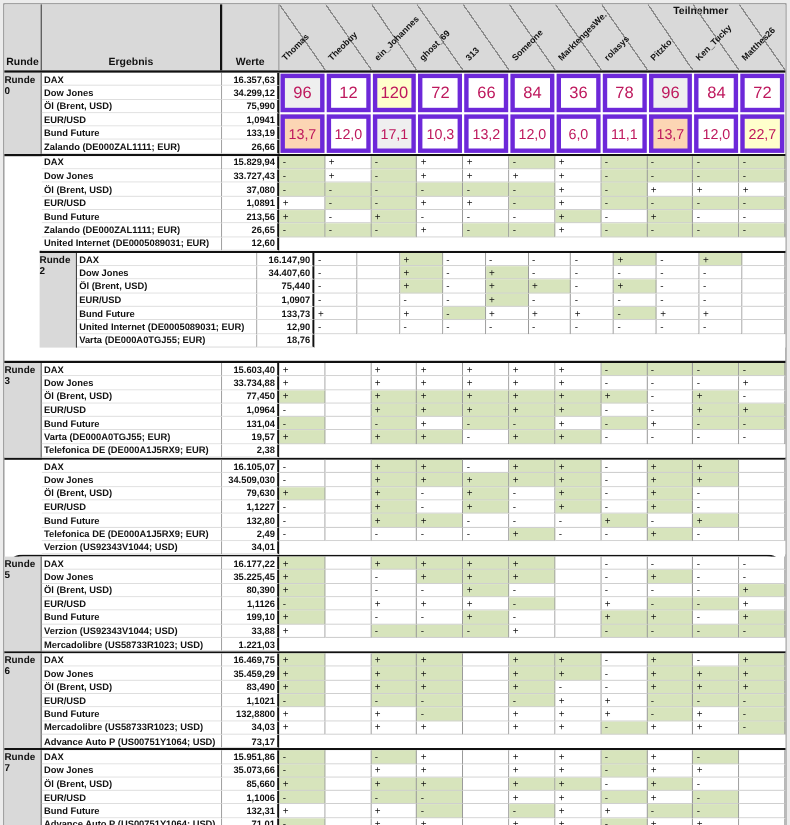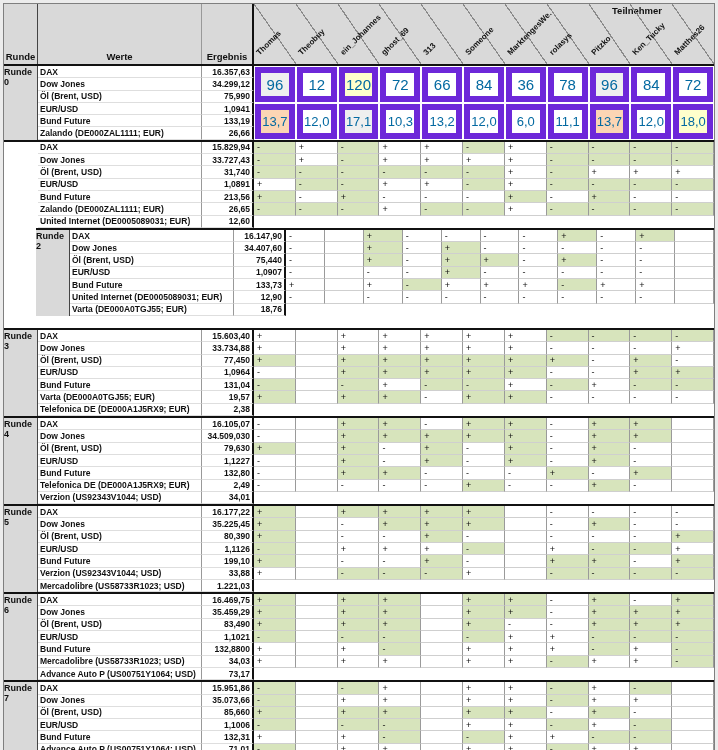--- a/index.html
+++ b/index.html
@@ -26,32 +26,32 @@
        font-size:8.5px; color:#111; background:#fff; }
   .c-runde { background:#d9d9d9; justify-content:center; align-items:flex-start;
              font-weight:bold; font-size:9px; padding-top:1px; border-right:1px solid #444; }
   .c-name { font-weight:bold; padding-left:2px; border-right:1px solid #999; border-bottom:1px solid #dedede; }
   .c-val  { font-weight:bold; justify-content:flex-end; padding-right:2px;
             border-right:2px solid #111; border-bottom:1px solid #dedede; }
   .c-mark { padding-left:3px; font-size:9px; border-right:1px solid #9a9a9a; border-bottom:1px solid #cfcfcf; }
   .c-mark.hl { background:var(--green,#d7e4bc); }
   .strip { grid-column:4 / -1; background:#fff; }
   .score { box-sizing:border-box; display:flex; align-items:center; justify-content:center;
-           border:6px solid #6d28d9; margin:1px; font-size:15px; color:#0369a1; }
+           border:4px solid #6d28d9; margin:1px; font-size:15px; color:#be185d; }
   .pts { font-size:13px; }
 </style>
 </head>
 <body>
 
 <div class="page">
   <div class="tbl">
     <div class="grid hdr" id="header-grid">
       <div class="h-cell h-runde">Runde</div>
+      <div class="h-cell h-erg">Ergebnis</div>
       <div class="h-cell h-werte">Werte</div>
-      <div class="h-cell h-erg">Ergebnis</div>
       <div class="teiln">Teilnehmer</div>
     <div class="h-name" style="grid-column: 4;">
           <span>Thomas</span>
         </div>
         <div class="h-name" style="grid-column: 5;">
           <span>Theobuy</span>
         </div>
         <div class="h-name" style="grid-column: 6;">
           <span>ein_Johannes</span>
         </div>
@@ -109,21 +109,21 @@
           <div class="c score pts" style="grid-area: 4 / 4 / span 3; background: rgb(252, 213, 180);">13,7</div>
           <div class="c score pts" style="grid-area: 4 / 5 / span 3; background: rgb(255, 255, 255);">12,0</div>
           <div class="c score pts" style="grid-area: 4 / 6 / span 3; background: rgb(239, 239, 239);">17,1</div>
           <div class="c score pts" style="grid-area: 4 / 7 / span 3; background: rgb(255, 255, 255);">10,3</div>
           <div class="c score pts" style="grid-area: 4 / 8 / span 3; background: rgb(255, 255, 255);">13,2</div>
           <div class="c score pts" style="grid-area: 4 / 9 / span 3; background: rgb(255, 255, 255);">12,0</div>
           <div class="c score pts" style="grid-area: 4 / 10 / span 3; background: rgb(255, 255, 255);">6,0</div>
           <div class="c score pts" style="grid-area: 4 / 11 / span 3; background: rgb(255, 255, 255);">11,1</div>
           <div class="c score pts" style="grid-area: 4 / 12 / span 3; background: rgb(252, 213, 180);">13,7</div>
           <div class="c score pts" style="grid-area: 4 / 13 / span 3; background: rgb(255, 255, 255);">12,0</div>
-          <div class="c score pts" style="grid-area: 4 / 14 / span 3; background: rgb(255, 255, 204);">18,0</div>
+          <div class="c score pts" style="grid-area: 4 / 14 / span 3; background: rgb(255, 255, 204);">22,7</div>
         </div>
         <div class="grid blk" style="grid-template-rows: repeat(7, 12.3px);">
           <div class="c c-name" style="grid-area: 1 / 2;">DAX</div>
           <div class="c c-val" style="grid-area: 1 / 3;">15.829,94</div>
           <div class="c c-mark hl" style="grid-area: 1 / 4;">-</div>
           <div class="c c-mark" style="grid-area: 1 / 5;">+</div>
           <div class="c c-mark hl" style="grid-area: 1 / 6;">-</div>
           <div class="c c-mark" style="grid-area: 1 / 7;">+</div>
           <div class="c c-mark" style="grid-area: 1 / 8;">+</div>
           <div class="c c-mark hl" style="grid-area: 1 / 9;">-</div>
@@ -139,21 +139,21 @@
           <div class="c c-mark hl" style="grid-area: 2 / 6;">-</div>
           <div class="c c-mark" style="grid-area: 2 / 7;">+</div>
           <div class="c c-mark" style="grid-area: 2 / 8;">+</div>
           <div class="c c-mark" style="grid-area: 2 / 9;">+</div>
           <div class="c c-mark" style="grid-area: 2 / 10;">+</div>
           <div class="c c-mark hl" style="grid-area: 2 / 11;">-</div>
           <div class="c c-mark hl" style="grid-area: 2 / 12;">-</div>
           <div class="c c-mark hl" style="grid-area: 2 / 13;">-</div>
           <div class="c c-mark hl" style="grid-area: 2 / 14;">-</div>
           <div class="c c-name" style="grid-area: 3 / 2;">Öl (Brent, USD)</div>
-          <div class="c c-val" style="grid-area: 3 / 3;">31,740</div>
+          <div class="c c-val" style="grid-area: 3 / 3;">37,080</div>
           <div class="c c-mark hl" style="grid-area: 3 / 4;">-</div>
           <div class="c c-mark hl" style="grid-area: 3 / 5;">-</div>
           <div class="c c-mark hl" style="grid-area: 3 / 6;">-</div>
           <div class="c c-mark hl" style="grid-area: 3 / 7;">-</div>
           <div class="c c-mark hl" style="grid-area: 3 / 8;">-</div>
           <div class="c c-mark hl" style="grid-area: 3 / 9;">-</div>
           <div class="c c-mark" style="grid-area: 3 / 10;">+</div>
           <div class="c c-mark hl" style="grid-area: 3 / 11;">-</div>
           <div class="c c-mark" style="grid-area: 3 / 12;">+</div>
           <div class="c c-mark" style="grid-area: 3 / 13;">+</div>
@@ -363,21 +363,20 @@
           <div class="c c-mark hl" style="grid-area: 6 / 10;">+</div>
           <div class="c c-mark" style="grid-area: 6 / 11;">-</div>
           <div class="c c-mark" style="grid-area: 6 / 12;">-</div>
           <div class="c c-mark" style="grid-area: 6 / 13;">-</div>
           <div class="c c-mark" style="grid-area: 6 / 14;">-</div>
           <div class="c c-name" style="grid-area: 7 / 2;">Telefonica DE (DE000A1J5RX9; EUR)</div>
           <div class="c c-val" style="grid-area: 7 / 3;">2,38</div>
           <div class="c strip" style="grid-row: 7;"></div>
         </div>
         <div class="grid blk" style="grid-template-rows: repeat(7, 12.3px);">
-          <div class="c c-runde" style="grid-area: 1 / 1 / span 7;">Runde 4</div>
           <div class="c c-name" style="grid-area: 1 / 2;">DAX</div>
           <div class="c c-val" style="grid-area: 1 / 3;">16.105,07</div>
           <div class="c c-mark" style="grid-area: 1 / 4;">-</div>
           <div class="c c-mark" style="grid-area: 1 / 5;"></div>
           <div class="c c-mark hl" style="grid-area: 1 / 6;">+</div>
           <div class="c c-mark hl" style="grid-area: 1 / 7;">+</div>
           <div class="c c-mark" style="grid-area: 1 / 8;">-</div>
           <div class="c c-mark hl" style="grid-area: 1 / 9;">+</div>
           <div class="c c-mark hl" style="grid-area: 1 / 10;">+</div>
           <div class="c c-mark" style="grid-area: 1 / 11;">-</div>
@@ -446,21 +445,21 @@
           <div class="c c-mark hl" style="grid-area: 6 / 9;">+</div>
           <div class="c c-mark" style="grid-area: 6 / 10;">-</div>
           <div class="c c-mark" style="grid-area: 6 / 11;">-</div>
           <div class="c c-mark hl" style="grid-area: 6 / 12;">+</div>
           <div class="c c-mark" style="grid-area: 6 / 13;">-</div>
           <div class="c c-mark" style="grid-area: 6 / 14;"></div>
           <div class="c c-name" style="grid-area: 7 / 2;">Verzion (US92343V1044; USD)</div>
           <div class="c c-val" style="grid-area: 7 / 3;">34,01</div>
           <div class="c strip" style="grid-row: 7;"></div>
         </div>
-        <div class="grid blk" style="grid-template-rows: repeat(7, 12.3px);">
+        <div class="grid blk" style="grid-template-rows: repeat(7, 12.3px); border-radius: 17px;">
           <div class="c c-runde" style="grid-area: 1 / 1 / span 7;">Runde 5</div>
           <div class="c c-name" style="grid-area: 1 / 2;">DAX</div>
           <div class="c c-val" style="grid-area: 1 / 3;">16.177,22</div>
           <div class="c c-mark hl" style="grid-area: 1 / 4;">+</div>
           <div class="c c-mark" style="grid-area: 1 / 5;"></div>
           <div class="c c-mark hl" style="grid-area: 1 / 6;">+</div>
           <div class="c c-mark hl" style="grid-area: 1 / 7;">+</div>
           <div class="c c-mark hl" style="grid-area: 1 / 8;">+</div>
           <div class="c c-mark hl" style="grid-area: 1 / 9;">+</div>
           <div class="c c-mark" style="grid-area: 1 / 10;"></div>

